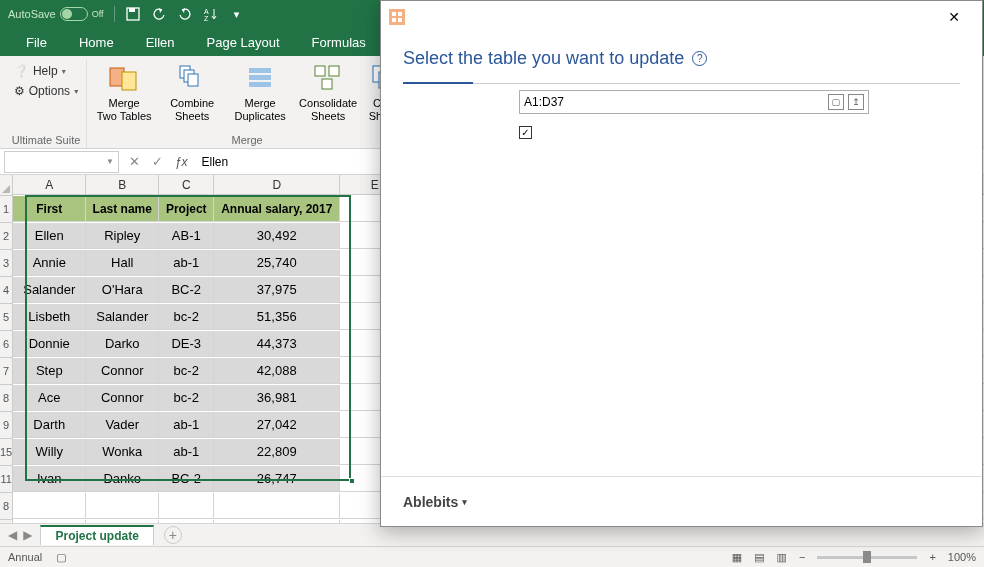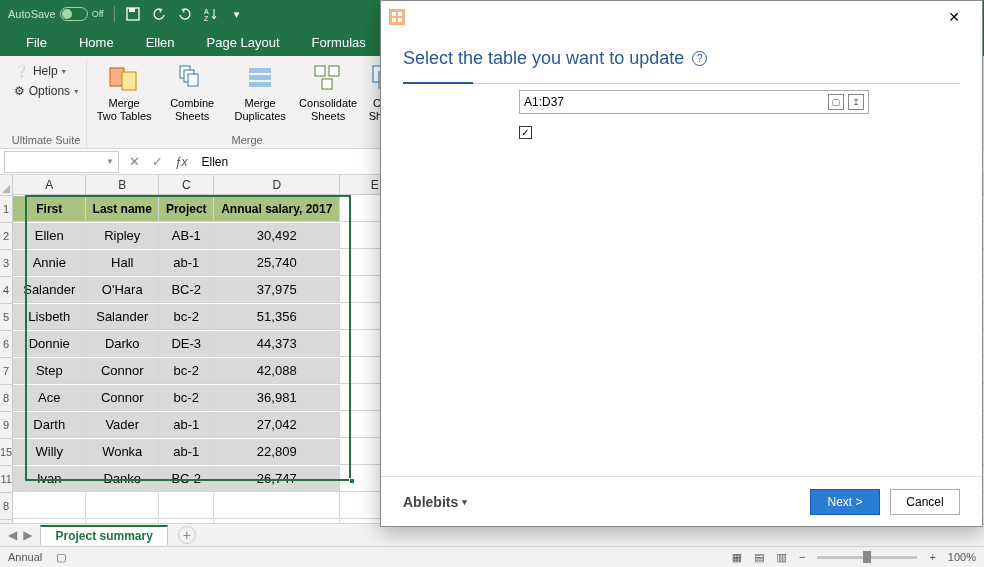--- a/index.html
+++ b/index.html
@@ -520,21 +520,21 @@
   <div class="selborder" id="selborder" style="top: 20px; left: 25px; width: 326px; height: 286px;"></div>
   <div class="dragfill" id="dragfill" style="top: 303px; left: 349px;"></div>
   </div>
 </div>
 
 <div class="sheetbar">
   <div class="nav">
     <span>◀</span>
     <span>▶</span>
   </div>
-  <div class="stab">Project summary</div>
+  <div class="stab">Project update</div>
   <div class="add">+</div>
   <div class="hsbar">
       <div class="btn">◀</div>
       <div class="track">
         <div class="thumb"></div>
       </div>
       <div class="btn">▶</div>
     </div>
 </div>
 
@@ -584,18 +584,14 @@
     </div>
     <div class="dlgchk">
       <div class="cb">✓</div>
     </div>
   </div>
   <div class="dlgfoot">
     <div class="brand">
         <span>Ablebits</span>
         <span class="caret">▾</span>
       </div>
-    <div class="r">
-      <div class="btnp">Next &gt;</div>
-      <div class="btns">Cancel</div>
-    </div>
   </div>
 </div>
 
 </body></html>

